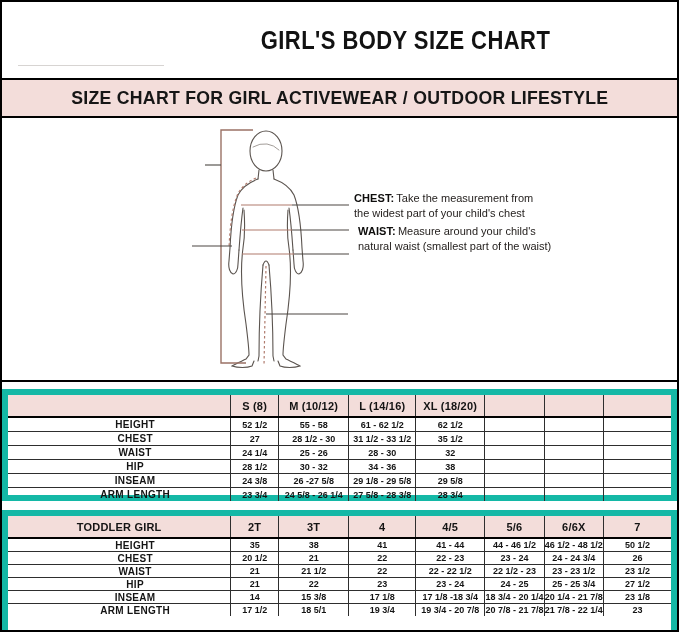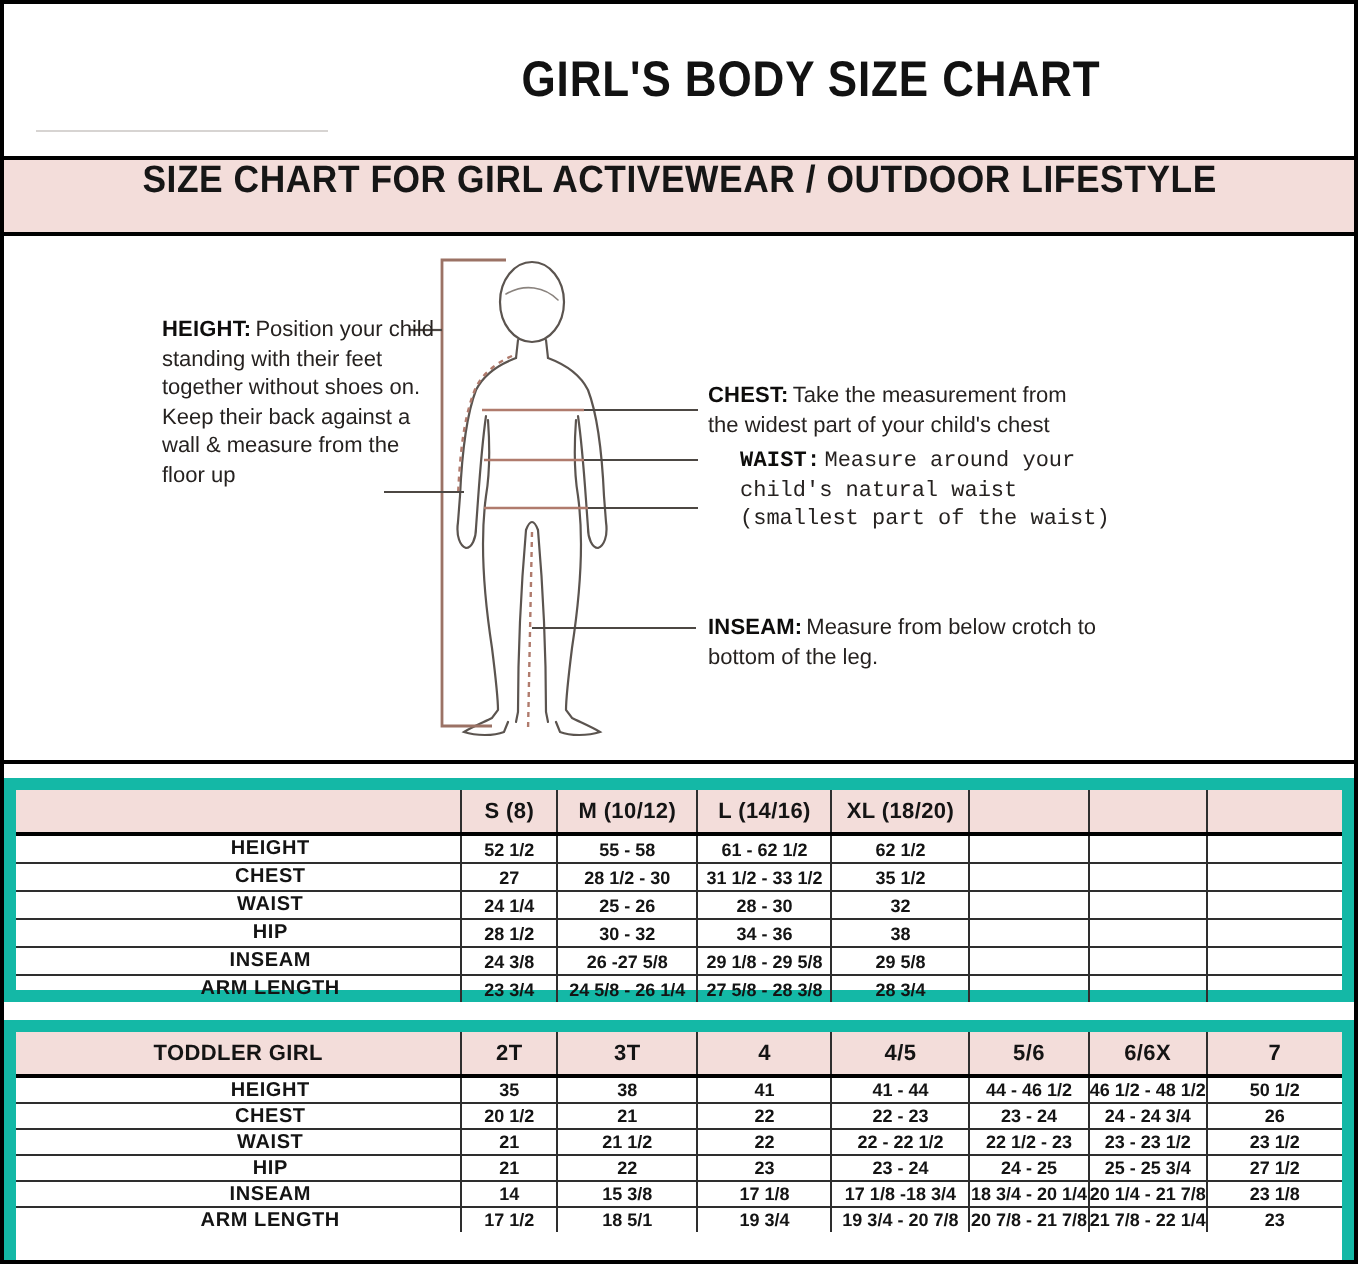--- a/index.html
+++ b/index.html
@@ -9,33 +9,33 @@
     font-family:"Liberation Sans", sans-serif; overflow:hidden;
   }
   
   .title-bar { height:76px; display:flex; align-items:center; justify-content:center;
                padding-left:132px; box-sizing:border-box; background:#fff; }
   .page-title { margin:0; font-size:25px; font-weight:bold; color:#121212;
                 white-space:nowrap; transform:scaleX(.88); letter-spacing:.5px; }
   
   .banner { height:40px; box-sizing:border-box; background:#f3ddda;
             border-top:2px solid #000; border-bottom:2px solid #000;
-            display:flex; justify-content:center; }
+            display:flex; align-items:center; justify-content:center; }
   .banner-text { font-size:19px; font-weight:bold; color:#161616;
                  white-space:nowrap; transform:scaleX(.93); letter-spacing:.3px; }
   
   .diagram { position:relative; height:264px; box-sizing:border-box;
              border-bottom:2px solid #000; background:#fff; }
   .figure-svg { position:absolute; left:0; top:0; }
   .note { position:absolute; font-size:11px; line-height:14.5px; color:#262220; }
   .note b { color:#0e0d0c; margin-right:2px; letter-spacing:.1px; }
   .n-height { left:79px;  top:40px;  width:138px; }
   .n-arm    { left:79px;  top:121px; width:128px; }
   .n-chest  { left:352px; top:73px;  width:190px; }
-  .n-waist  { left:368px; top:106px; width:200px;font-family:Liberation Mono, monospace; }
+  .n-waist  { left:356px; top:106px; width:200px; }
   .n-hip    { left:352px; top:133px; width:185px; }
   .n-inseam { left:352px; top:189px; width:195px; }
   
   .gap1 { height:7px; background:#fff; }
   .gap2 { height:9px; background:#fff; }
   
   .twrap { box-sizing:border-box; border:6px solid #14b8a6; background:#fff; }
   .twrap1 { height:112px; }
   .twrap2 { height:130px; }
   table.sizes { width:100%; border-collapse:collapse; table-layout:fixed; }
@@ -109,31 +109,25 @@
       <g stroke="#4c4743" stroke-width="1.1" fill="none">
         <path d="M203,47 L219,47"></path>
         <path d="M190,128 L230,128"></path>
         <path d="M290,87 L347,87"></path>
         <path d="M290,112 L347,112"></path>
         <path d="M292,136 L347,136"></path>
         <path d="M264,196 L346,196"></path>
       </g>
     </svg>
 
-    <div class="note n-height">
-      <b>HEIGHT:</b><span>Position your child standing with their feet together without shoes on. Keep their back against a wall &amp; measure from the floor up</span>
-    </div>
     <div class="note n-chest">
       <b>CHEST:</b><span>Take the measurement from the widest part of your child's chest</span>
     </div>
     <div class="note n-waist">
       <b>WAIST:</b><span>Measure around your child's natural waist (smallest part of the waist)</span>
-    </div>
-    <div class="note n-inseam">
-      <b>INSEAM:</b><span>Measure from below crotch to bottom of the leg.</span>
     </div>
   </div>
 
   <div class="gap1"></div>
 
   <div class="twrap twrap1">
     <table class="sizes" id="size-table">
         <colgroup>
           <col style="width: 33.6%;">
           <col style="width: 7.2%;">

